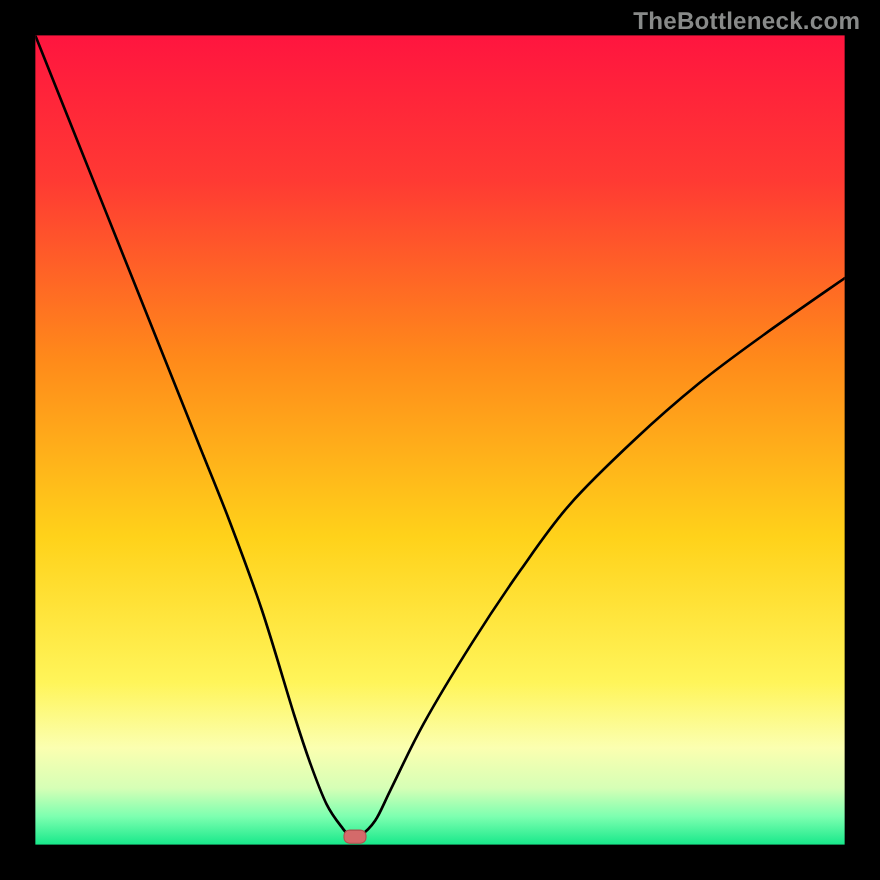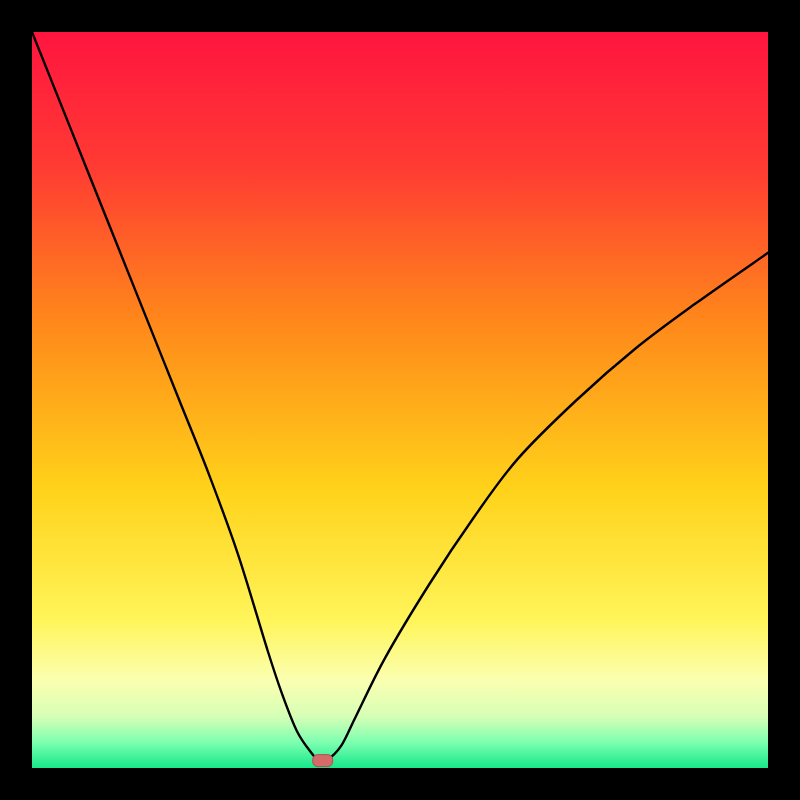--- a/index.html
+++ b/index.html
@@ -67,13 +67,14 @@
       </defs>
       <rect id="grad-rect" x="0" y="0" width="100%" height="100%" fill="url(#heat)"></rect>
     </svg>
 
     <svg class="curve" id="curve-svg" preserveAspectRatio="none" width="736" height="736" viewBox="0 0 736 736">
       <path id="curve-path" fill="none" stroke-width="2.4" stroke-linecap="round" stroke-linejoin="round" d="M 0 0 C 4.906666666666667 12.266666666666671, 19.626666666666665 49.066666666666706, 29.44 73.60000000000002 C 39.25333333333334 98.13333333333334, 49.06666666666667 122.66666666666659, 58.88 147.19999999999993 C 68.69333333333333 171.73333333333326, 78.50666666666666 196.2666666666667, 88.32 220.80000000000007 C 98.13333333333333 245.33333333333343, 107.94666666666667 269.86666666666673, 117.76 294.40000000000003 C 127.57333333333334 318.93333333333334, 137.38666666666668 343.4666666666667, 147.20000000000002 368 C 157.01333333333335 392.5333333333333, 166.82666666666665 415.84, 176.64 441.59999999999997 C 186.45333333333332 467.35999999999996, 196.26666666666668 493.11999999999995, 206.08 522.56 C 215.89333333333335 552, 228.16000000000003 594.9333333333334, 235.52 618.24 C 242.88 641.5466666666666, 245.33333333333334 648.9066666666666, 250.24 662.4 C 255.14666666666668 675.8933333333333, 260.0533333333333 689.3866666666668, 264.96 699.2 C 269.8666666666667 709.0133333333333, 276 716.3733333333333, 279.68 721.28 C 283.36 726.1866666666666, 284.5866666666667 727.4133333333333, 287.04 728.64 C 289.49333333333334 729.8666666666667, 290.72 731.0933333333334, 294.40000000000003 728.64 C 298.08000000000004 726.1866666666666, 304.21333333333337 721.28, 309.12 713.92 C 314.02666666666664 706.56, 316.47999999999996 699.2, 323.84 684.48 C 331.2 669.76, 341.0133333333333 647.6800000000001, 353.28 625.6 C 365.5466666666666 603.52, 382.72 575.3066666666666, 397.44000000000005 552 C 412.1600000000001 528.6933333333334, 426.88 506.61333333333334, 441.59999999999997 485.76 C 456.31999999999994 464.90666666666664, 468.5866666666667 446.50666666666666, 485.76000000000005 426.88 C 502.9333333333334 407.25333333333333, 525.0133333333333 386.4, 544.64 368 C 564.2666666666667 349.6, 583.8933333333333 332.4266666666667, 603.52 316.48 C 623.1466666666666 300.53333333333336, 640.3199999999999 288.26666666666665, 662.4 272.32 C 684.48 256.37333333333333, 723.7333333333333 229.3866666666667, 736 220.80000000000007" stroke="#000000"></path>
       <rect id="marker" rx="5" ry="5" x="280.72" y="722.64" width="20" height="12" fill="#d46a6a" stroke="#b04f4f" stroke-width="1"></rect>
     </svg>
   </div>
 
+  <div class="watermark">TheBottleneck.com</div>
 </div>
 
 </body></html>

